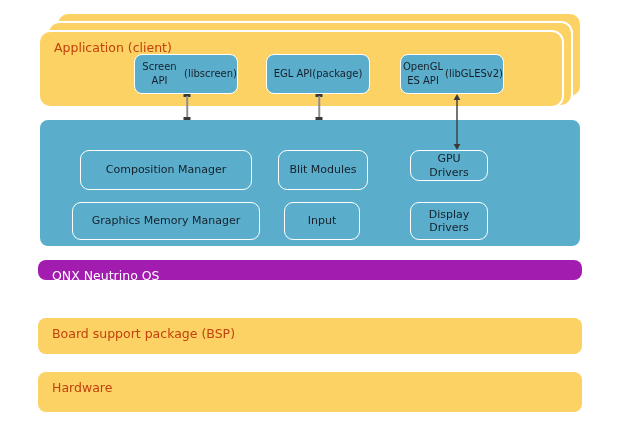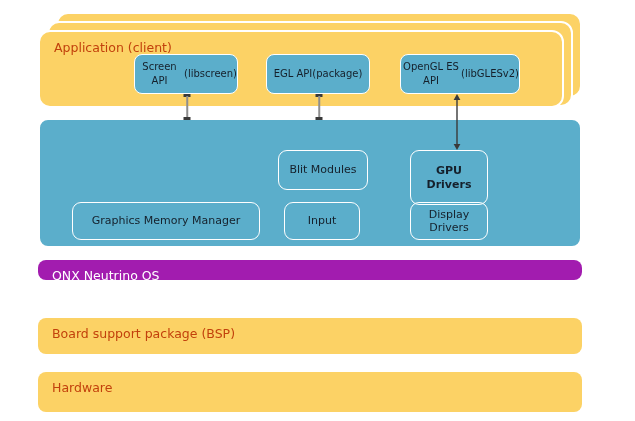--- a/index.html
+++ b/index.html
@@ -50,21 +50,21 @@
     align-items: center;
     justify-content: center;
     font-size: 10px;
     line-height: 14px;
     color: #15202b;
     text-align: center;
     z-index: 4;
   }
   .api-screen  { left: 134px; top: 54px; width: 104px; height: 40px; }
   .api-egl     { left: 266px; top: 54px; width: 104px; height: 40px; }
-  .api-gles    { left: 400px; top: 54px; width: 120px; height: 40px; }
+  .api-gles    { left: 400px; top: 54px; width: 104px; height: 40px; }
 
   
   .server {
     position: absolute;
     left: 38px;
     top: 118px;
     width: 544px;
     height: 130px;
     background: #5BAECB;
     border: 2px solid #ffffff;
@@ -84,21 +84,21 @@
     justify-content: center;
     font-size: 11px;
     line-height: 13.5px;
     color: #15202b;
     text-align: center;
   }
   .srv-comp    { left: 40px;  top: 30px; width: 172px; height: 40px; }
   .srv-gmm     { left: 32px;  top: 82px; width: 188px; height: 38px; }
   .srv-blit    { left: 238px; top: 30px; width:  90px; height: 40px; }
   .srv-input   { left: 244px; top: 82px; width:  76px; height: 38px; }
-  .srv-gpu     { left: 370px; top: 30px; width:  78px; height: 55px; font-weight: bold; }
+  .srv-gpu     { left: 370px; top: 30px; width:  78px; height: 31px; }
   .srv-display { left: 370px; top: 82px; width:  78px; height: 38px; }
 
   
   .bar {
     position: absolute;
     left: 38px;
     width: 544px;
     border-radius: 8px;
     box-sizing: border-box;
     z-index: 3;
@@ -189,20 +189,23 @@
   </div>
 
   <svg class="arrow-gles" viewBox="0 0 12 56">
     <line x1="6" y1="4" x2="6" y2="52" stroke="#3a3a3a" stroke-width="1.4"></line>
     <polygon points="6,0 2.6,6 9.4,6" fill="#3a3a3a"></polygon>
     <polygon points="6,56 2.6,50 9.4,50" fill="#3a3a3a"></polygon>
   </svg>
 
   <div class="server">
 
+    <div class="srv-box srv-comp">
+      <span>Composition Manager</span>
+    </div>
     <div class="srv-box srv-gmm">
       <span>Graphics Memory Manager</span>
     </div>
     <div class="srv-box srv-blit">
       <span>Blit Modules</span>
     </div>
     <div class="srv-box srv-input">
       <span>Input</span>
     </div>
     <div class="srv-box srv-gpu">

